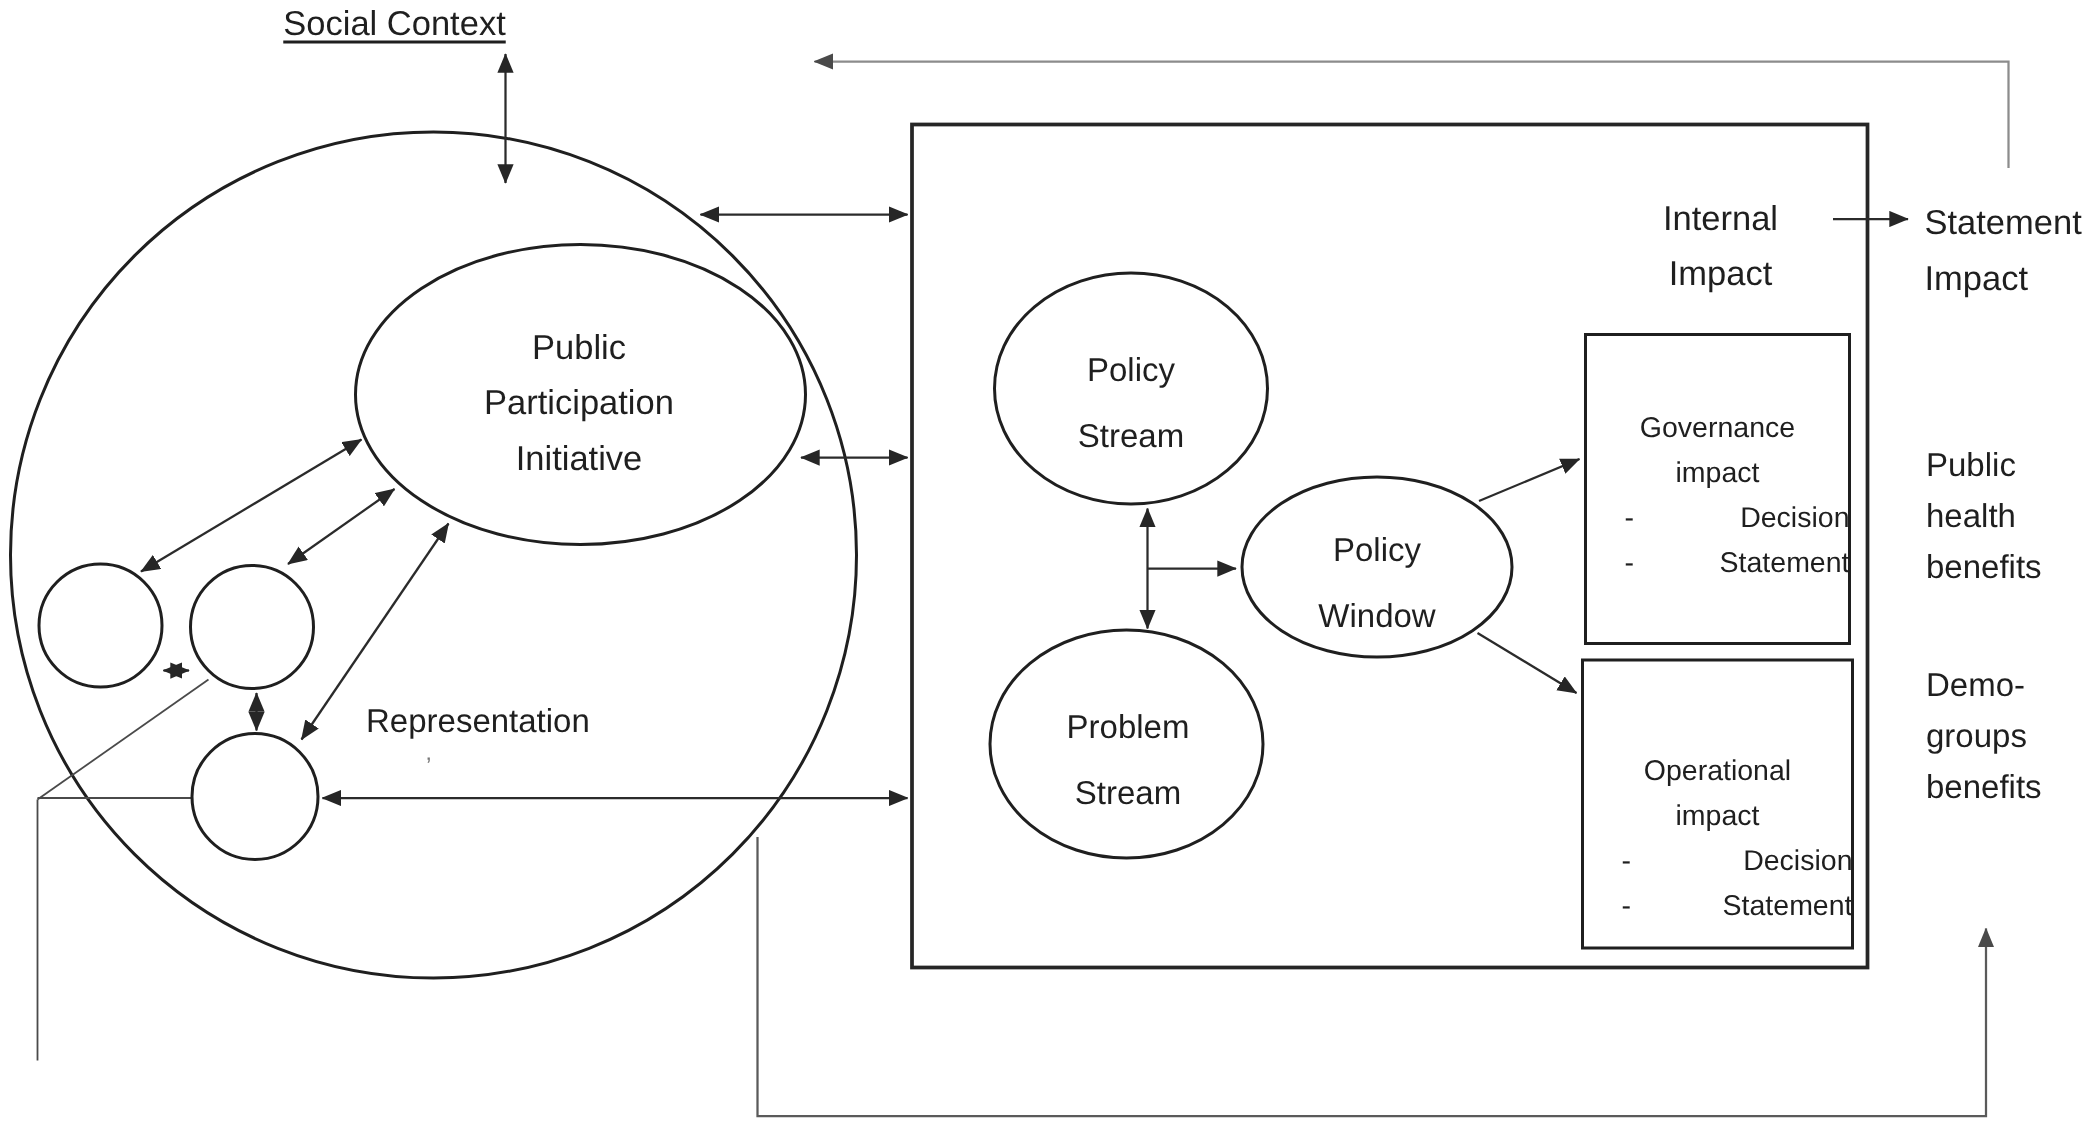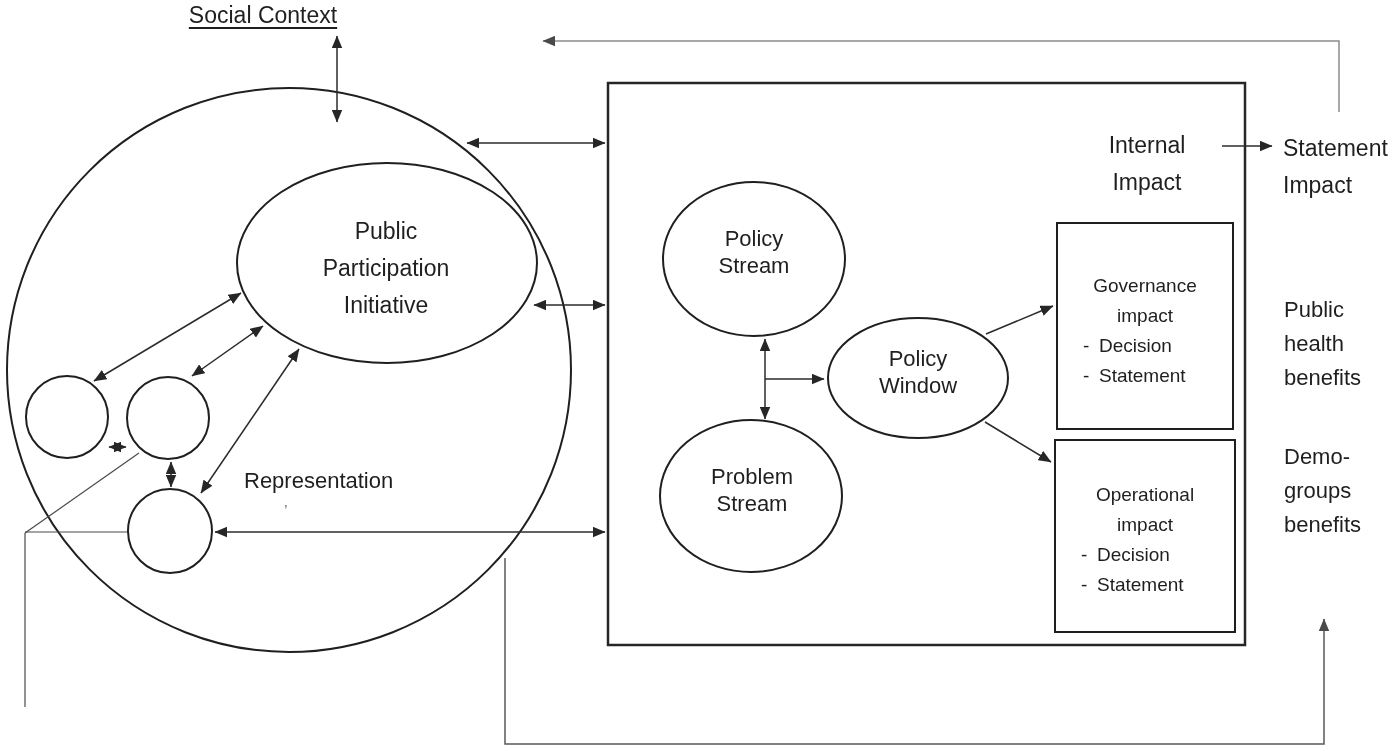--- a/index.html
+++ b/index.html
@@ -23,46 +23,46 @@
   .thin    { fill: none; stroke: #4a4a4a; stroke-width: 1.2px; }
   .feedback{ fill: none; stroke: #8c8c8c; stroke-width: 1.5px; }
   .feedback-dark { fill: none; stroke: #5a5a5a; stroke-width: 1.5px; }
 
   
   .t { position: absolute; white-space: pre-line; line-height: 1.25; color: #1f1f1f; }
   .center { text-align: center; }
   .u { text-decoration: underline; text-underline-offset: 4px; }
   .fs23 { font-size: 23px; }
   .fs24 { font-size: 23px; line-height: 37px; }
-  .fs22 { font-size: 22px; line-height: 27px; }
+  .fs22 { font-size: 22px; line-height: 44px; }
   .fs22b { font-size: 22px; line-height: 34px; }
   .fs19 { font-size: 19px; line-height: 30px; }
 
   #social         { left: 180px; top: 1px;   width: 166px; }
   #pcommunity     { left: 156px; top: 130px; width: 212px; }
   #ppi            { left: 275px; top: 213px; width: 222px; line-height: 37px; }
   #pstitle        { left: 818px; top: 102px; width: 206px; }
   #policystream   { left: 674px; top: 225px; width: 160px; }
   #problemstream  { left: 671px; top: 463px; width: 162px; }
   #policywindow   { left: 838px; top: 345px; width: 160px; }
   #internal       { left: 1083px; top: 127px; width: 128px; }
   #external       { left: 1283px; top: 130px; width: 110px; }
   #pubhealth      { left: 1284px; top: 293px; width: 108px; }
   #democratic     { left: 1284px; top: 440px; width: 108px; }
   #representation { left: 244px; top: 467px; width: 180px; font-size: 22px; }
   #footnote       { left: 33px;  top: 675px; width: 470px; font-size: 24px; line-height: 36px; }
   #straymark      { left: 284px; top: 502px; font-size: 16px; color: #777; }
 
   .impact-box { position: absolute; }
   #govbox { left: 1057px; top: 223px; width: 176px; height: 206px; padding-top: 48px; }
-  #opbox  { left: 1055px; top: 440px; width: 180px; height: 192px; padding-top: 40px; }
+  #opbox  { left: 1055px; top: 440px; width: 180px; height: 192px; padding-top: 60px; }
   .impact-title { text-align: center; white-space: pre-line; }
   .impact-item { display: flex; }
   .impact-item .dash { margin-left: 26px; width: 16px; }
-  .impact-item .ilabel { flex: 1; text-align: left; }
+  .impact-item .ilabel { flex: 1; text-align: right; }
 </style>
 </head>
 <body>
 
 <div class="stage">
 
   <svg class="canvas" width="1393" height="754" viewBox="0 0 1393 754">
     <defs>
       <marker id="ah" viewBox="0 0 12 10" markerWidth="13" markerHeight="11" refX="11.5" refY="5" orient="auto-start-reverse" markerUnits="userSpaceOnUse">
         <path d="M0,0 L12,5 L0,10 Z" fill="#262626"></path>

